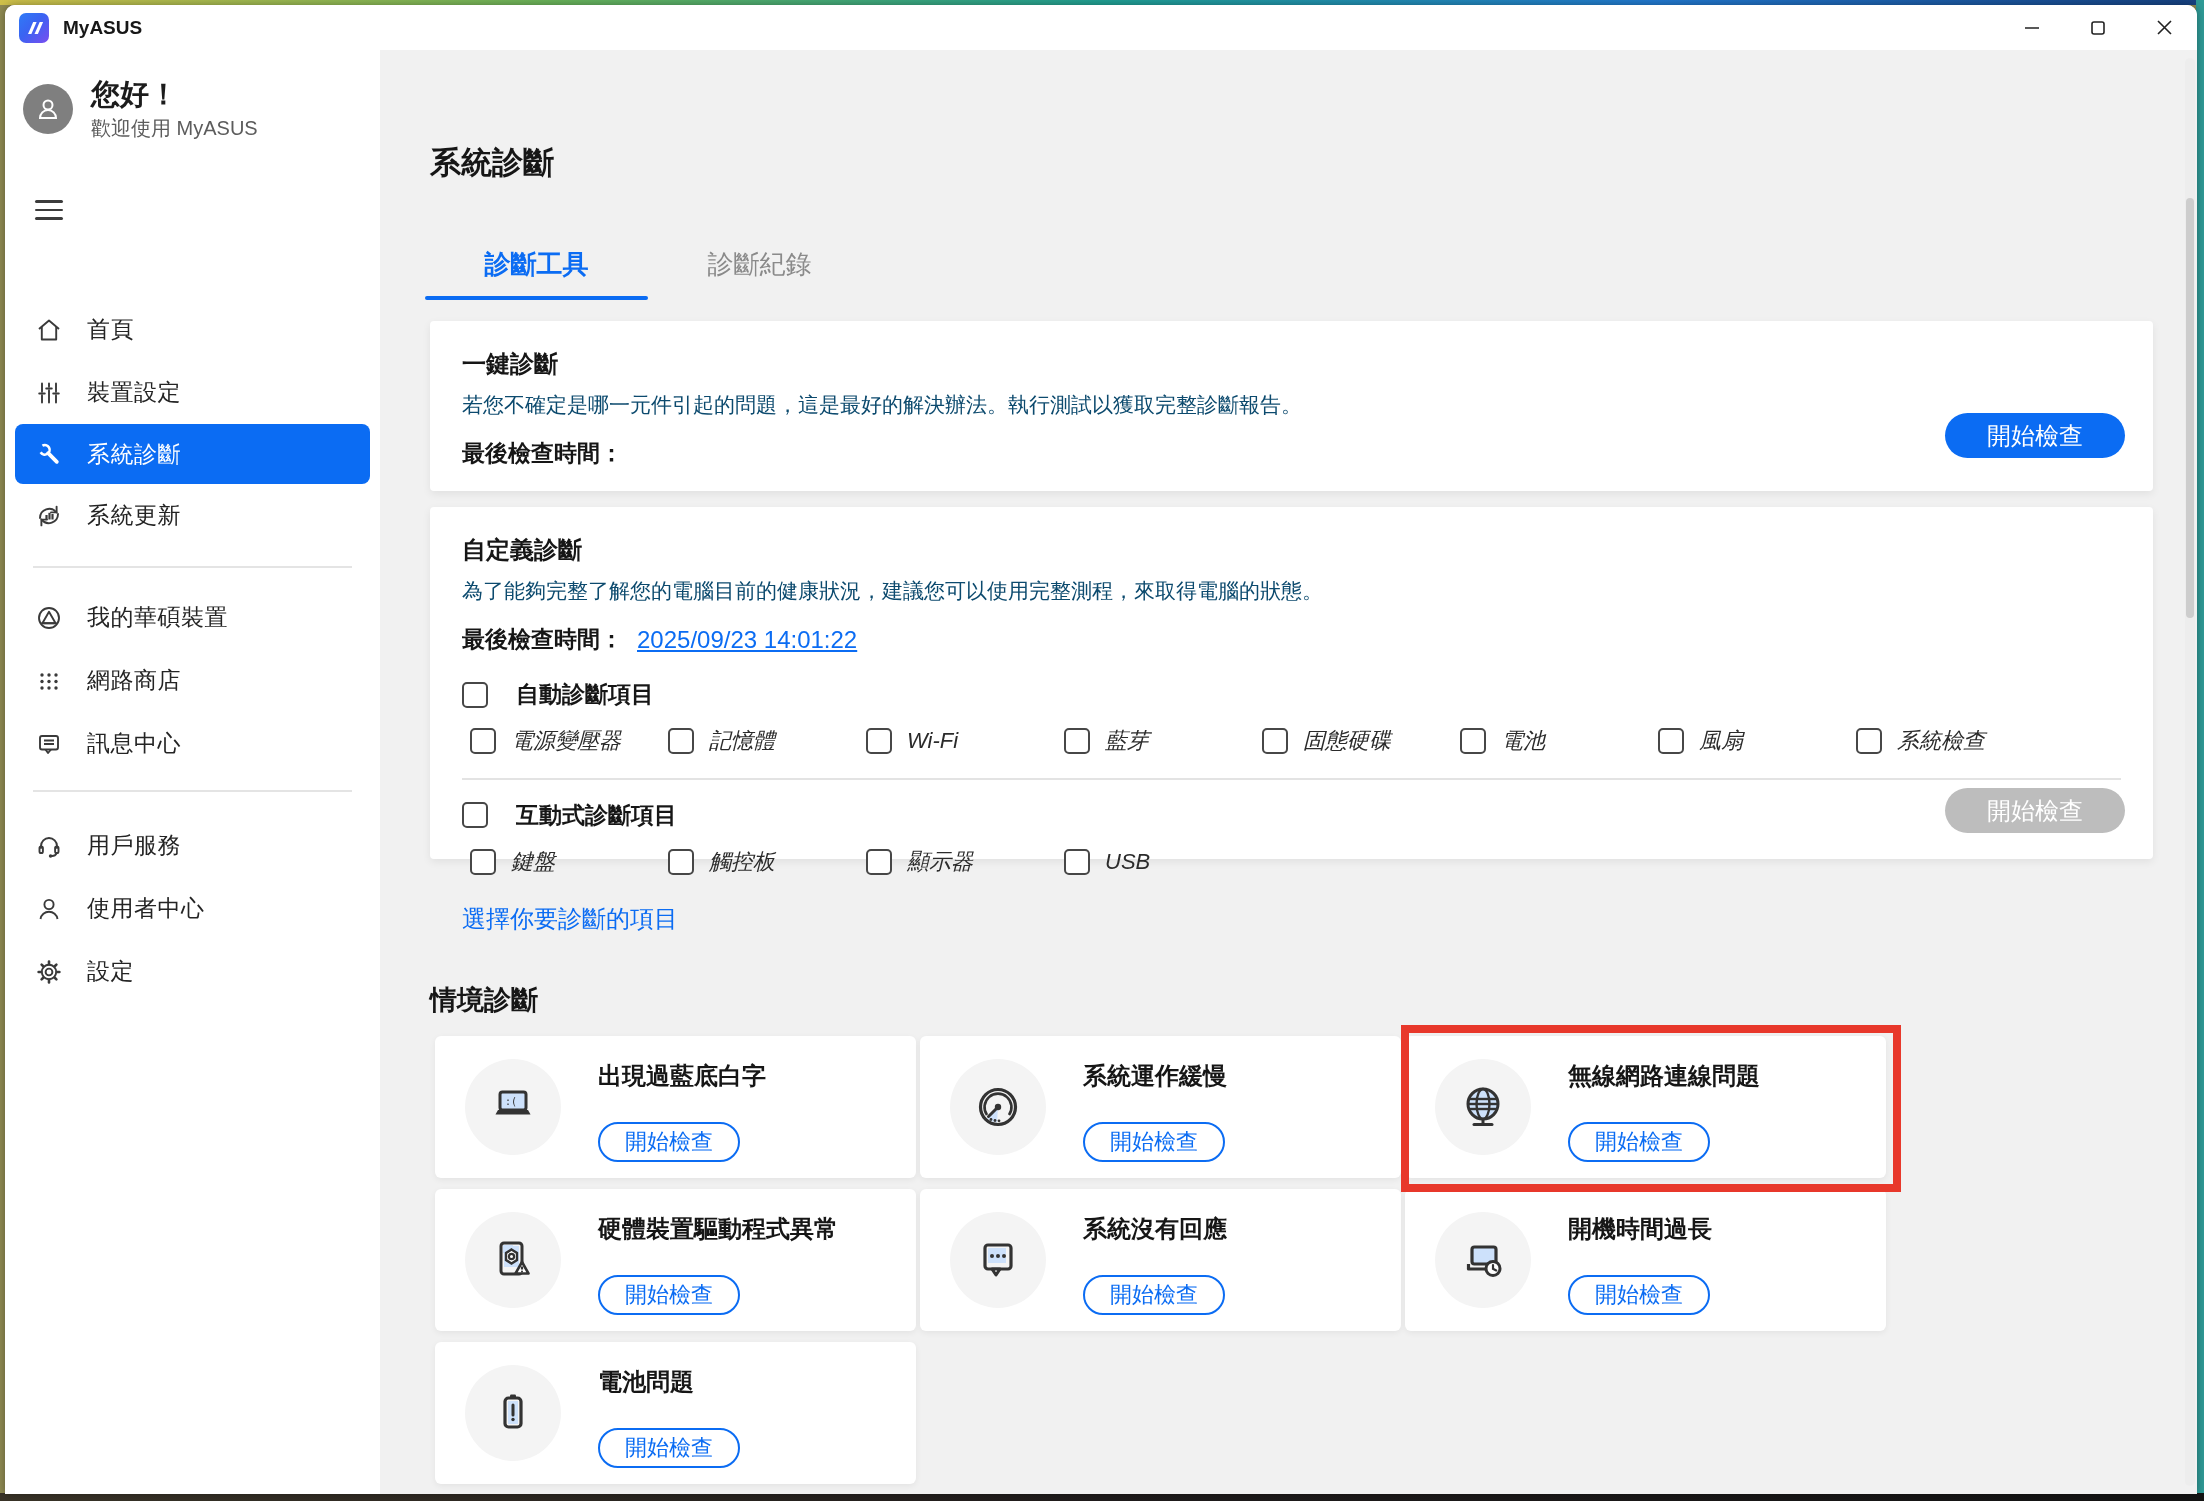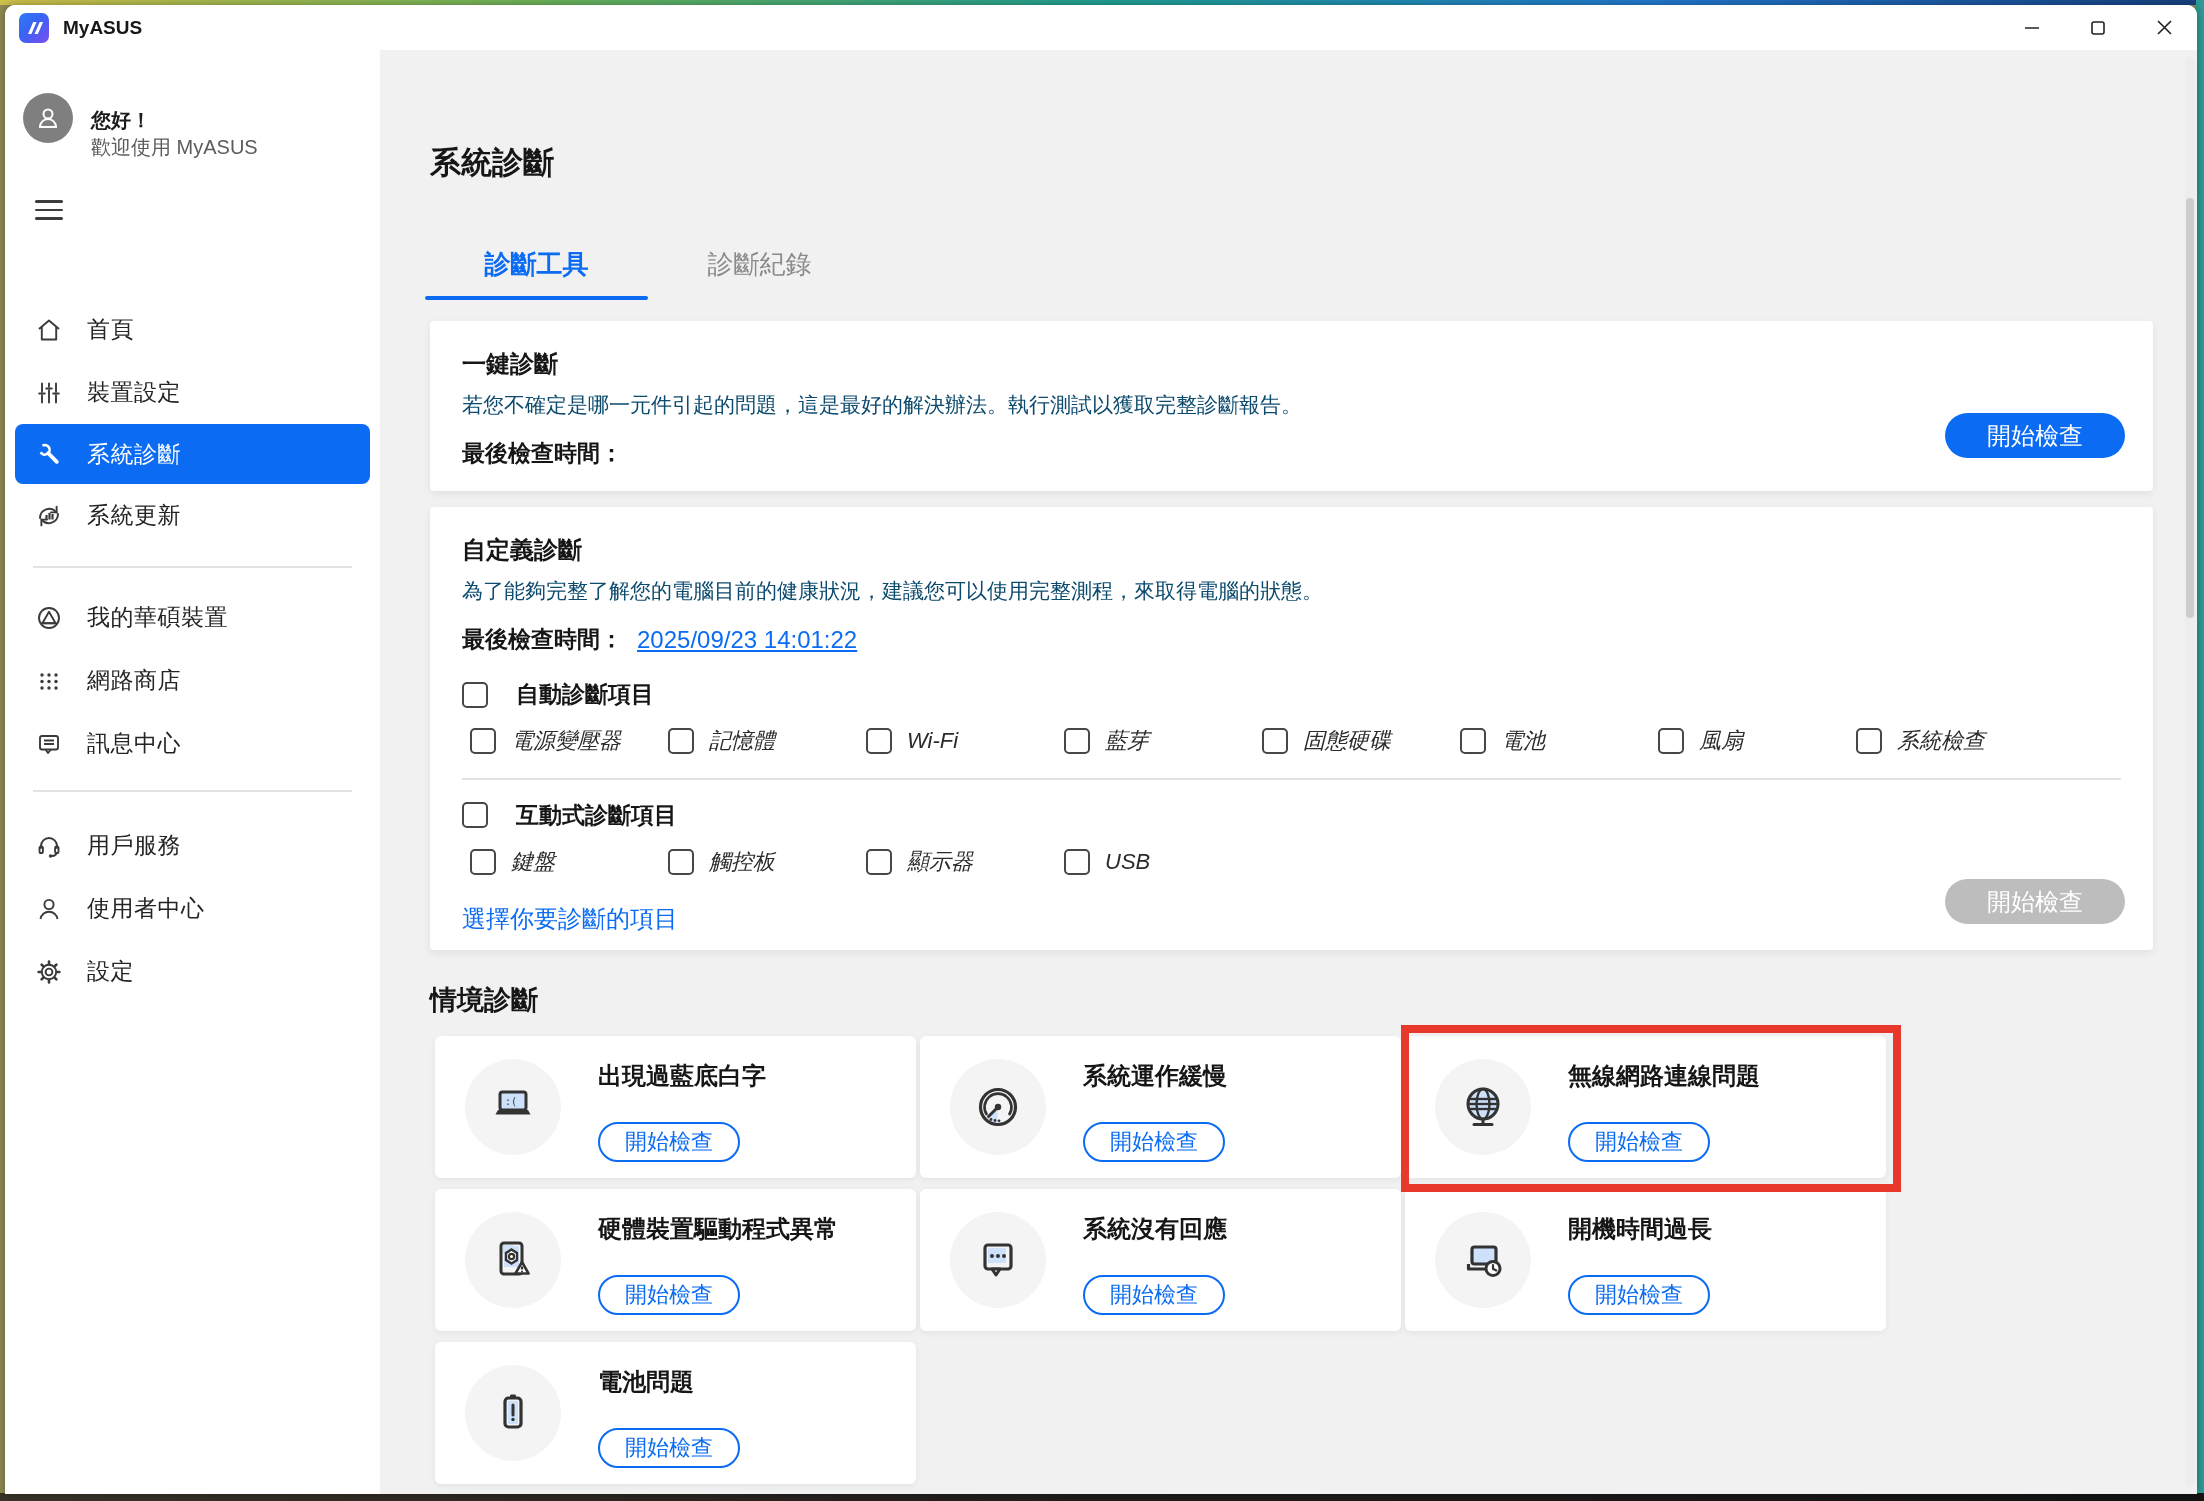--- a/index.html
+++ b/index.html
@@ -21,21 +21,21 @@
   .app-title { margin-left:14px; font-size:19px; font-weight:700; color:#171717; }
   .win-controls { margin-left:auto; display:flex; height:100%; }
   .win-btn { width:66px; height:45px; display:flex; align-items:center; justify-content:center; background:transparent; border:none; cursor:pointer; }
   .win-btn svg { display:block; }
 
   
   .sidebar { position:absolute; left:0; top:45px; width:375px; bottom:0; background:#fff; }
   .profile { position:absolute; left:18px; top:25px; display:flex; align-items:center; }
   .avatar { width:50px; height:50px; border-radius:50%; background:#7f7f7f; display:flex; align-items:center; justify-content:center; }
   .profile-text { margin-left:18px; }
-  .greet-title { font-size:20px; font-weight:700; color:#1c1c1c;margin-top:32px; }
+  .greet-title { font-size:29px; font-weight:700; color:#1c1c1c; }
   .greet-sub { font-size:20px; color:#5c5c5c; }
   .hamburger { position:absolute; left:30px; top:150px; width:28px; height:20px; cursor:pointer; }
   .hamburger span { display:block; height:2.5px; background:#3c3c3c; margin-bottom:6px; border-radius:2px; }
   .nav-group { position:absolute; left:0; width:375px; }
   .nav-item { height:63px; display:flex; align-items:center; padding-left:30px; cursor:pointer; color:#242424; }
   .nav-item .nicon { width:28px; height:28px; flex:0 0 auto; display:flex; align-items:center; justify-content:center; }
   .nav-item .nlabel { margin-left:24px; font-size:23px; letter-spacing:.5px; }
   .nav-item.selected { background:#0b6cf3; border-radius:8px; margin:0 10px; padding-left:20px; color:#fff; height:60px; }
   .nav-item.selected .nlabel { font-weight:400; }
   .side-divider { position:absolute; left:28px; right:28px; height:1.5px; background:#e4e4e4; }
@@ -47,21 +47,21 @@
 
   .page-title { position:absolute; left:50px; top:92px; font-size:31px; font-weight:700; color:#161616; }
 
   .tabs { position:absolute; left:45px; top:178px; display:flex; }
   .tab { width:223px; height:72px; display:flex; align-items:center; justify-content:center; font-size:26px; color:#8a8a8a; cursor:pointer; position:relative; }
   .tab.active { color:#0b6cf3; font-weight:700; }
   .tab.active::after { content:""; position:absolute; left:0; right:0; bottom:0; height:4px; background:#0b6cf3; border-radius:2px; }
 
   .card { position:absolute; left:50px; width:1723px; background:#fff; border-radius:4px; box-shadow:0 3px 8px rgba(0,0,0,.07); }
   .card-oneclick { top:271px; height:170px; padding:27px 32px; }
-  .card-custom  { top:457px; height:443px; padding:27px 32px; }
+  .card-custom  { top:457px; height:352px; padding:27px 32px; }
   .card-title { font-size:24px; font-weight:700; color:#161616; }
   .card-desc { font-size:21px; color:#0c4a6e; margin-top:11px; }
   .lastcheck-row { margin-top:19px; display:flex; align-items:center; }
   .lastcheck-label { font-size:23px; font-weight:700; color:#161616; }
   .lastcheck-value { font-size:24px; color:#0b6cf3; text-decoration:underline; margin-left:14px; cursor:pointer; }
 
   .btn-primary { position:absolute; right:28px; width:180px; height:45px; border:none; border-radius:23px;
     background:#0b6cf3; color:#fff; font-size:24px; font-family:inherit; cursor:pointer; display:flex; align-items:center; justify-content:center; }
   .btn-disabled { position:absolute; right:28px; bottom:26px; width:180px; height:45px; border:none; border-radius:23px;
     background:#bdbdbd; color:#fff; font-size:24px; font-family:inherit; cursor:default; display:flex; align-items:center; justify-content:center; }

